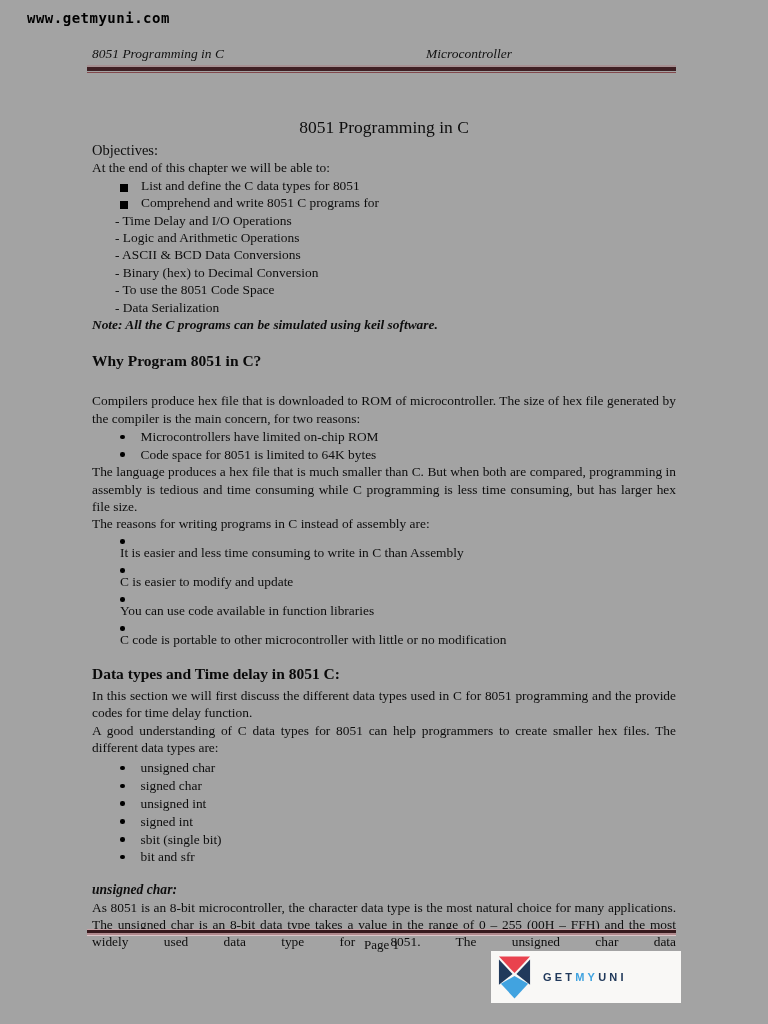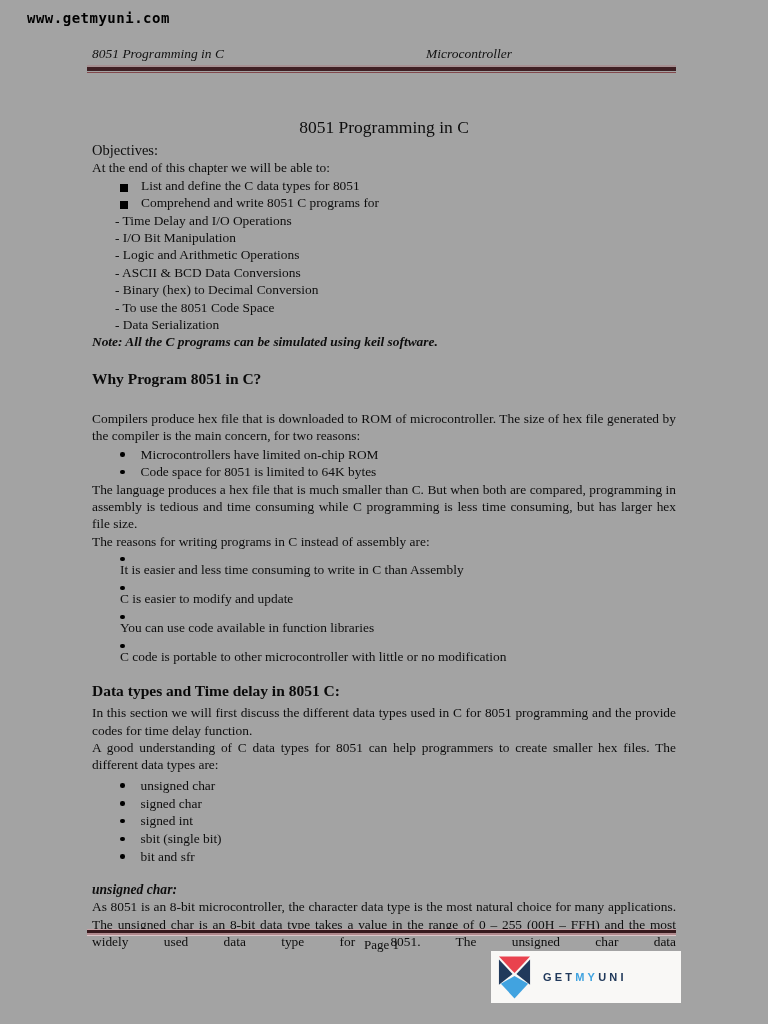--- a/index.html
+++ b/index.html
@@ -84,21 +84,20 @@
       <div class="sq-row">
         <span class="sq"></span>
         <span>List and define the C data types for 8051</span>
       </div>
       <div class="sq-row">
         <span class="sq"></span>
         <span>Comprehend and write 8051 C programs for</span>
       </div>
 
       <div class="dash-row">- Time Delay and I/O Operations</div>
-      <div class="dash-row">- I/O Bit Manipulation</div>
       <div class="dash-row">- Logic and Arithmetic Operations</div>
       <div class="dash-row">- ASCII &amp; BCD Data Conversions</div>
       <div class="dash-row">- Binary (hex) to Decimal Conversion</div>
       <div class="dash-row">- To use the 8051 Code Space</div>
       <div class="dash-row">- Data Serialization</div>
 
       <div class="note">Note: All the C programs can be simulated using keil software.</div>
 
       <div class="sec-heading h-why">Why Program 8051 in C?</div>
 
@@ -143,20 +142,24 @@
       <div class="para">A good understanding of C data types for 8051 can help programmers to create smaller hex files. The different data types are:</div>
 
       <div class="dot-list-types">
         <div class="dot-row">
           <span class="dot"></span>
           <span>unsigned char</span>
         </div>
         <div class="dot-row">
           <span class="dot"></span>
           <span>signed char</span>
+        </div>
+        <div class="dot-row">
+          <span class="dot"></span>
+          <span>unsigned int</span>
         </div>
         <div class="dot-row">
           <span class="dot"></span>
           <span>signed int</span>
         </div>
         <div class="dot-row">
           <span class="dot"></span>
           <span>sbit (single bit)</span>
         </div>
         <div class="dot-row">

